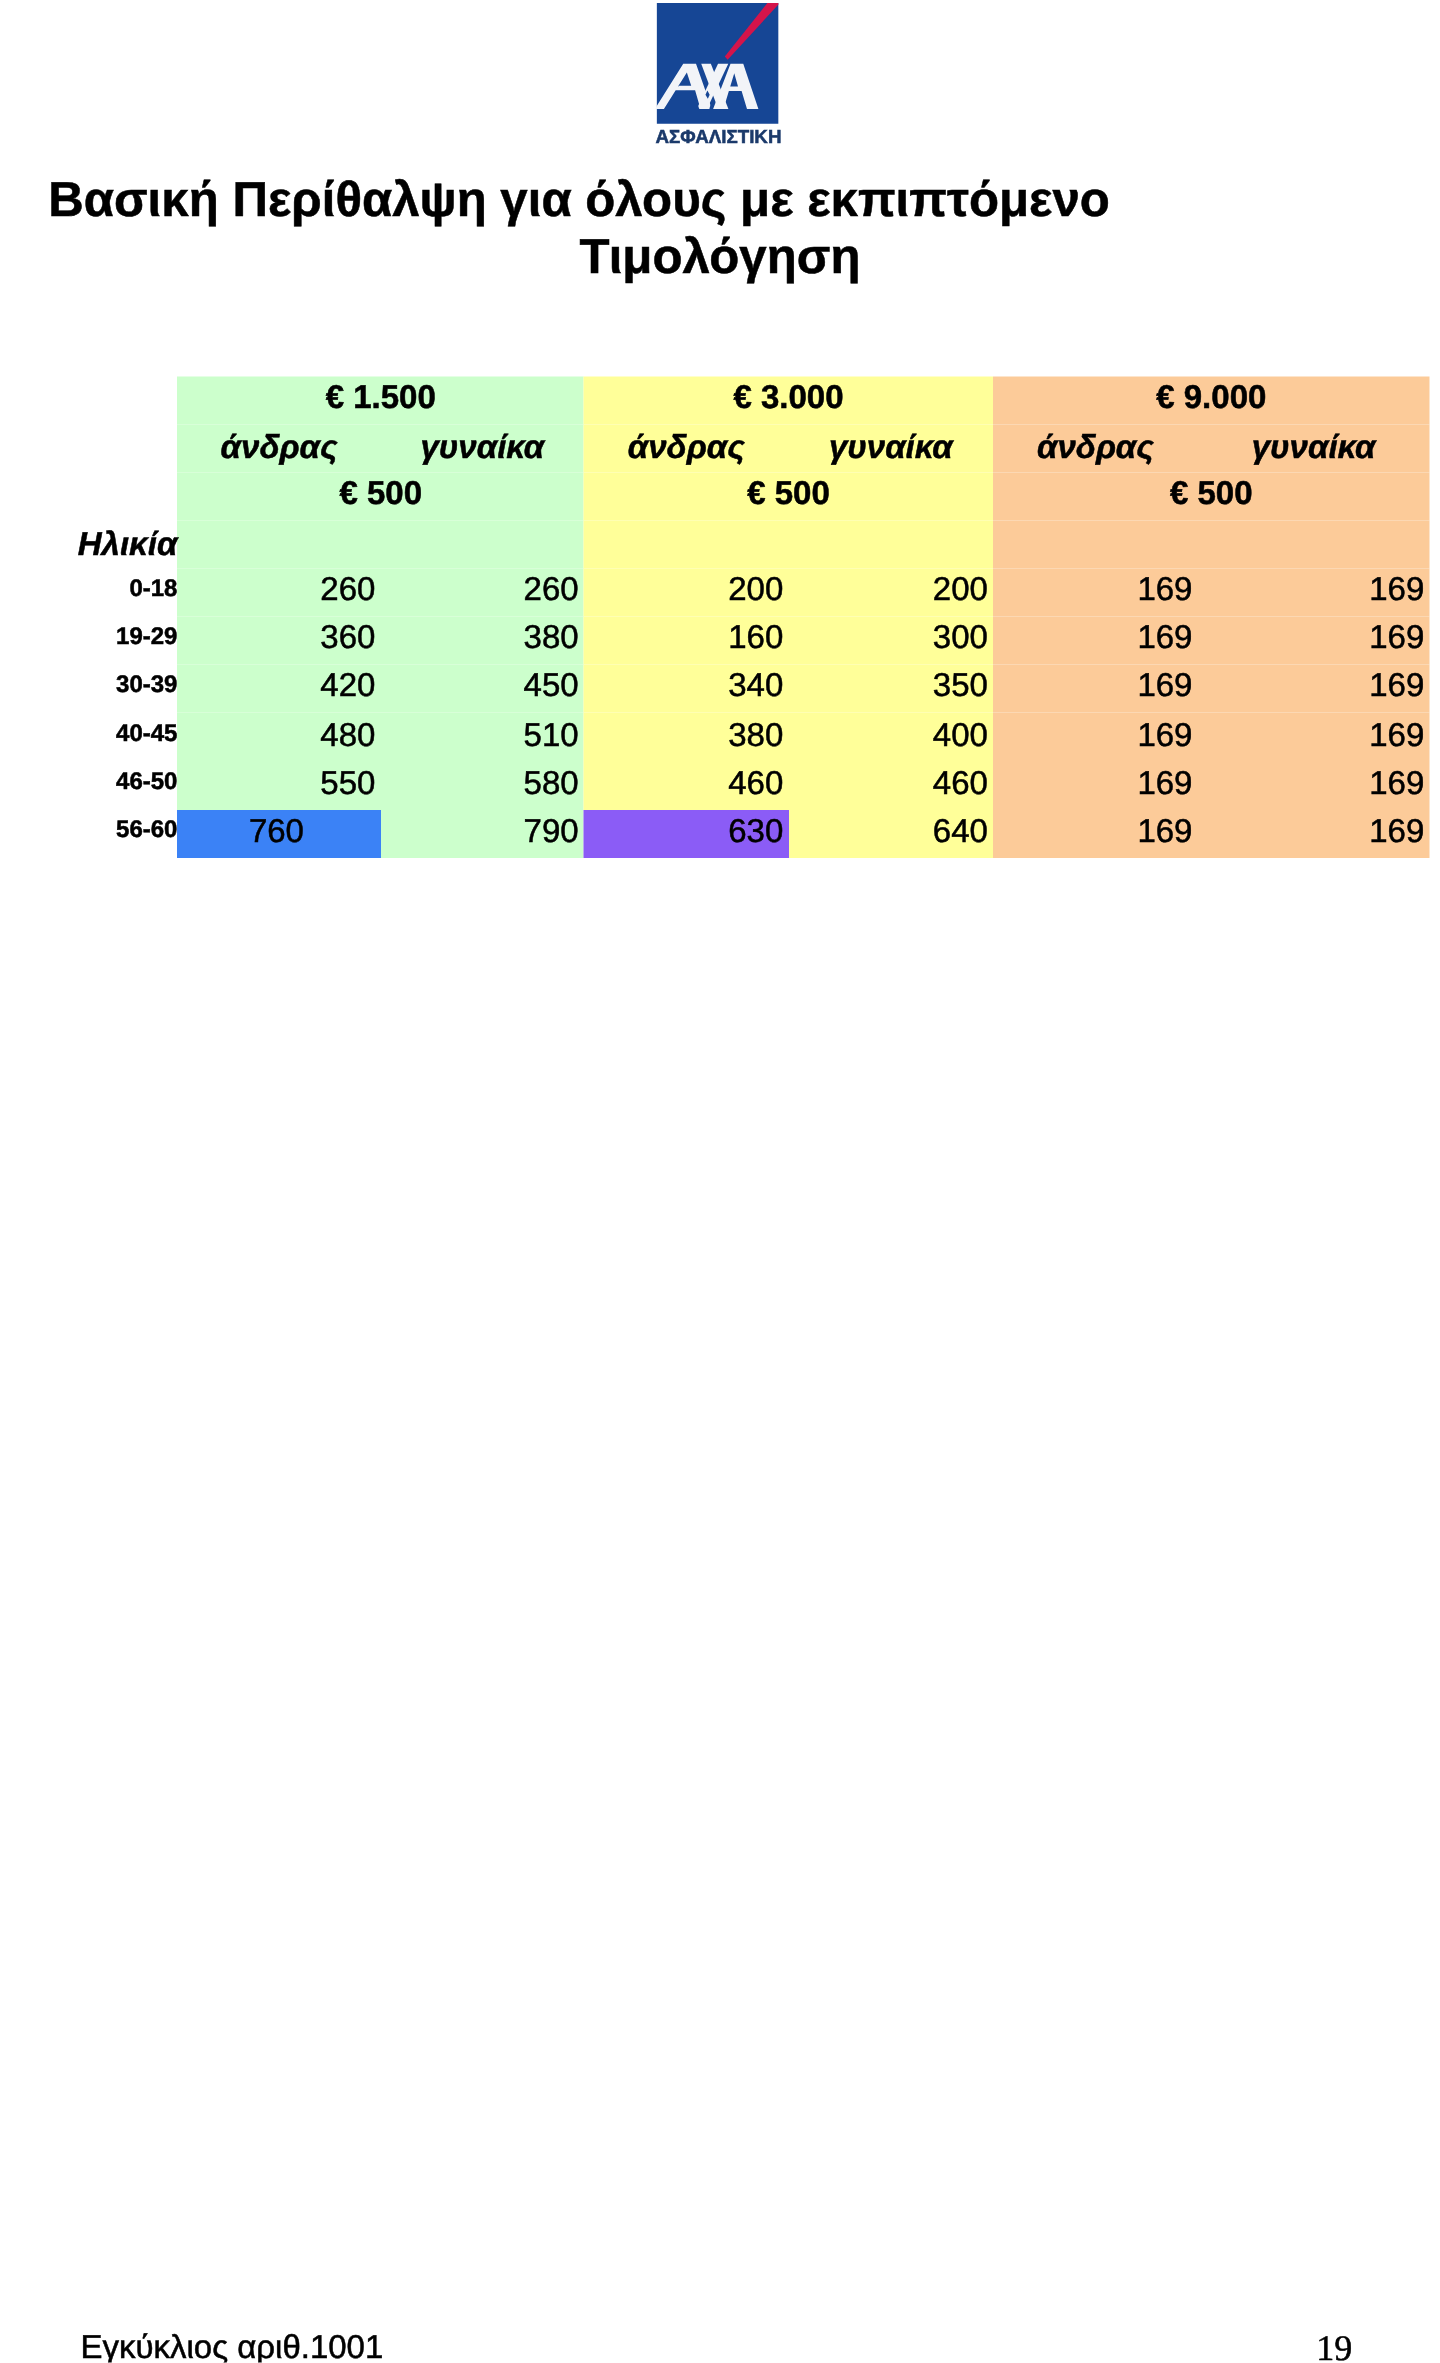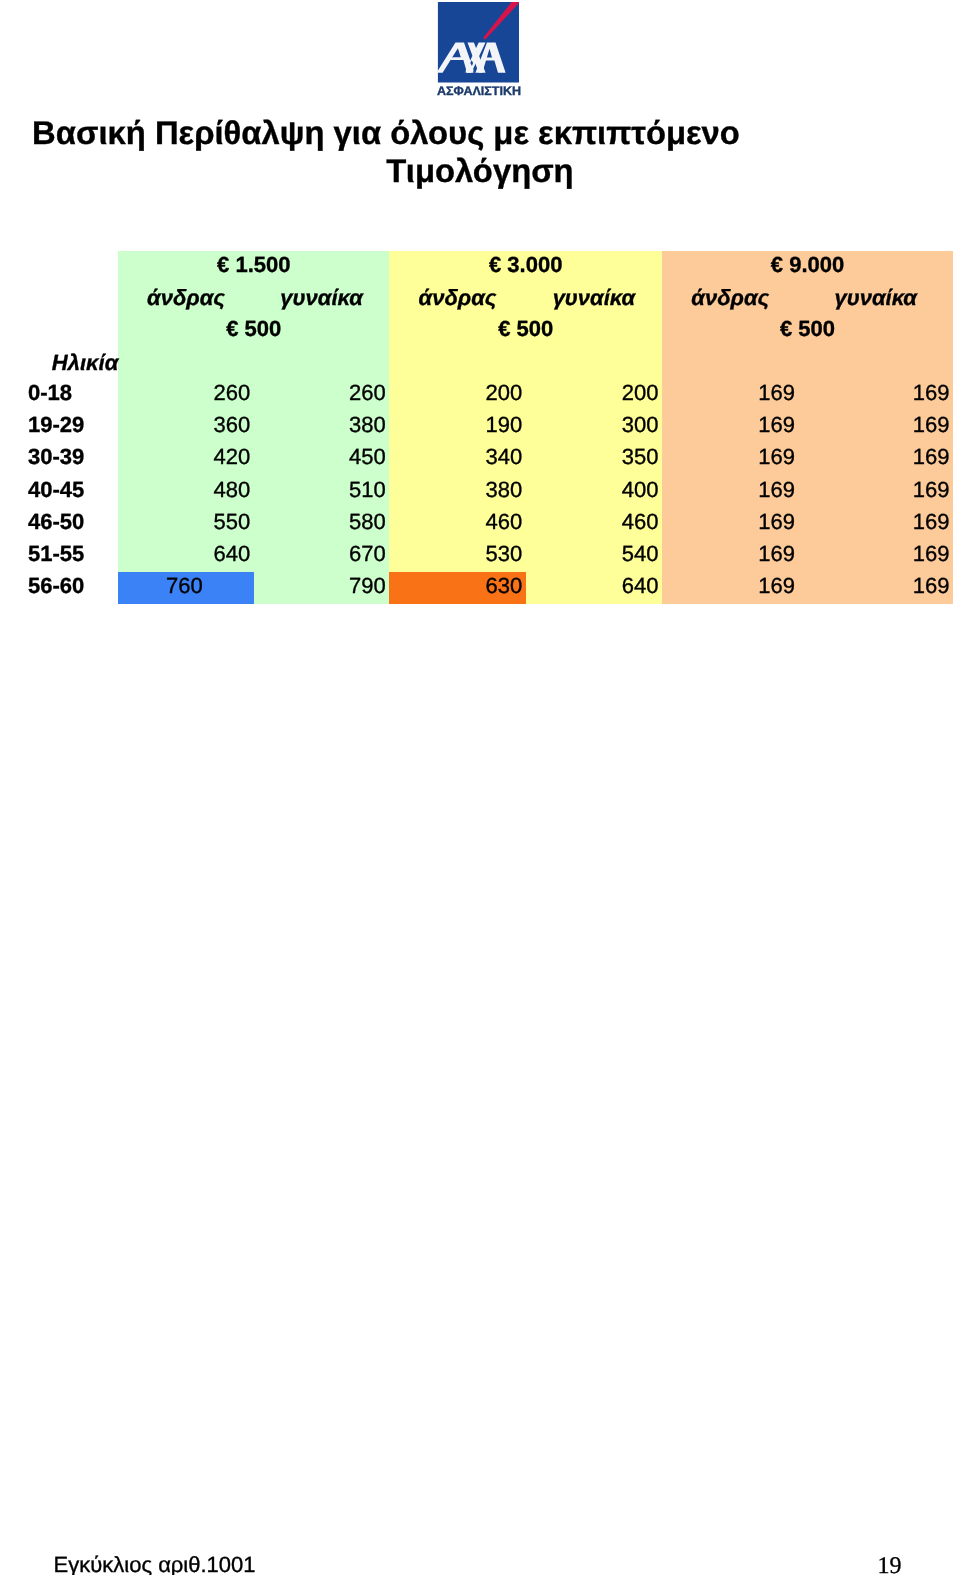--- a/index.html
+++ b/index.html
@@ -32,22 +32,22 @@
   col.c5{width:136.4px;}
   col.c6{width:154.5px;}
 
   .row{height:32.1px;}
   .band{text-align:center;font-weight:bold;font-size:22px;color:#000;
         vertical-align:middle;line-height:22px;}
   .sub{font-weight:bold;font-size:22px;text-align:center;vertical-align:middle;
        line-height:22px;}
   #tbl td.agelabel{font-weight:bold;font-size:22px;color:#000;text-align:right;
             padding-left:0px;vertical-align:middle;line-height:22px;}
-  #tbl td.agecell{font-weight:bold;font-size:22px;color:#000;text-align:left;
-           padding-left:28px;vertical-align:middle;line-height:22px;}
+  #tbl td.agecell{font-weight:bold;font-size:16px;color:#000;text-align:right;
+           padding-left:9px;vertical-align:middle;line-height:22px;}
   #tbl td.valcell{font-weight:normal;font-size:22px;color:#000;text-align:right;
            padding-right:3.5px;vertical-align:middle;line-height:22px;}
 
   #tbl td > span{position:relative;top:-2px;display:inline-block;}
   #tbl tr.nudge td > span{top:-0.5px;font-style:italic;}
 
   
   #foot-left{position:absolute;left:53.6px;top:1555px;font-size:22px;color:#000;
              line-height:20px;}
   #foot-page{position:absolute;left:877.5px;top:1554px;font-family:"Liberation Serif",serif;
@@ -124,21 +124,21 @@
         <td class="valcell" style="background:#ccffcc;"><span>260</span></td>
         <td class="valcell" style="background:#ffff99;"><span>200</span></td>
         <td class="valcell" style="background:#ffff99;"><span>200</span></td>
         <td class="valcell" style="background:#fccb99;"><span>169</span></td>
         <td class="valcell" style="background:#fccb99;"><span>169</span></td>
       </tr>
       <tr class="row">
         <td class="agecell"><span>19-29</span></td>
         <td class="valcell" style="background:#ccffcc;"><span>360</span></td>
         <td class="valcell" style="background:#ccffcc;"><span>380</span></td>
-        <td class="valcell" style="background:#ffff99;"><span>190</span></td>
+        <td class="valcell" style="background:#ffff99;"><span>160</span></td>
         <td class="valcell" style="background:#ffff99;"><span>300</span></td>
         <td class="valcell" style="background:#fccb99;"><span>169</span></td>
         <td class="valcell" style="background:#fccb99;"><span>169</span></td>
       </tr>
       <tr class="row">
         <td class="agecell"><span>30-39</span></td>
         <td class="valcell" style="background:#ccffcc;"><span>420</span></td>
         <td class="valcell" style="background:#ccffcc;"><span>450</span></td>
         <td class="valcell" style="background:#ffff99;"><span>340</span></td>
         <td class="valcell" style="background:#ffff99;"><span>350</span></td>
@@ -157,33 +157,24 @@
       <tr class="row">
         <td class="agecell"><span>46-50</span></td>
         <td class="valcell" style="background:#ccffcc;"><span>550</span></td>
         <td class="valcell" style="background:#ccffcc;"><span>580</span></td>
         <td class="valcell" style="background:#ffff99;"><span>460</span></td>
         <td class="valcell" style="background:#ffff99;"><span>460</span></td>
         <td class="valcell" style="background:#fccb99;"><span>169</span></td>
         <td class="valcell" style="background:#fccb99;"><span>169</span></td>
       </tr>
       <tr class="row">
-        <td class="agecell"><span>51-55</span></td>
-        <td class="valcell" style="background:#ccffcc;"><span>640</span></td>
-        <td class="valcell" style="background:#ccffcc;"><span>670</span></td>
-        <td class="valcell" style="background:#ffff99;"><span>530</span></td>
-        <td class="valcell" style="background:#ffff99;"><span>540</span></td>
-        <td class="valcell" style="background:#fccb99;"><span>169</span></td>
-        <td class="valcell" style="background:#fccb99;"><span>169</span></td>
-      </tr>
-      <tr class="row">
         <td class="agecell"><span>56-60</span></td>
         <td class="valcell" style="background:#3b82f6;text-align:center;"><span>760</span></td>
         <td class="valcell" style="background:#ccffcc;"><span>790</span></td>
-        <td class="valcell" style="background:#f97316;"><span>630</span></td>
+        <td class="valcell" style="background:#8b5cf6;"><span>630</span></td>
         <td class="valcell" style="background:#ffff99;"><span>640</span></td>
         <td class="valcell" style="background:#fccb99;"><span>169</span></td>
         <td class="valcell" style="background:#fccb99;"><span>169</span></td>
       </tr>
     </tbody>
 </table>
 
 <div id="foot-left">Εγκύκλιος αριθ.1001</div>
 <div id="foot-page">19</div>
 

